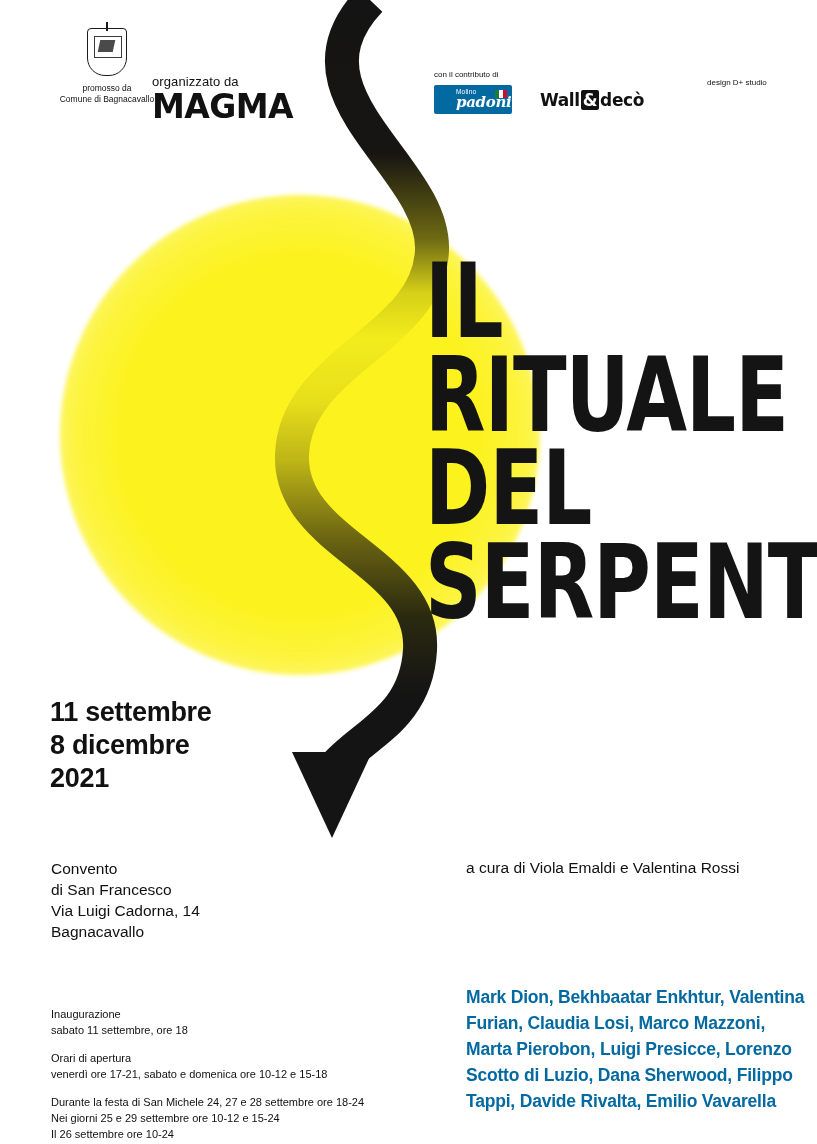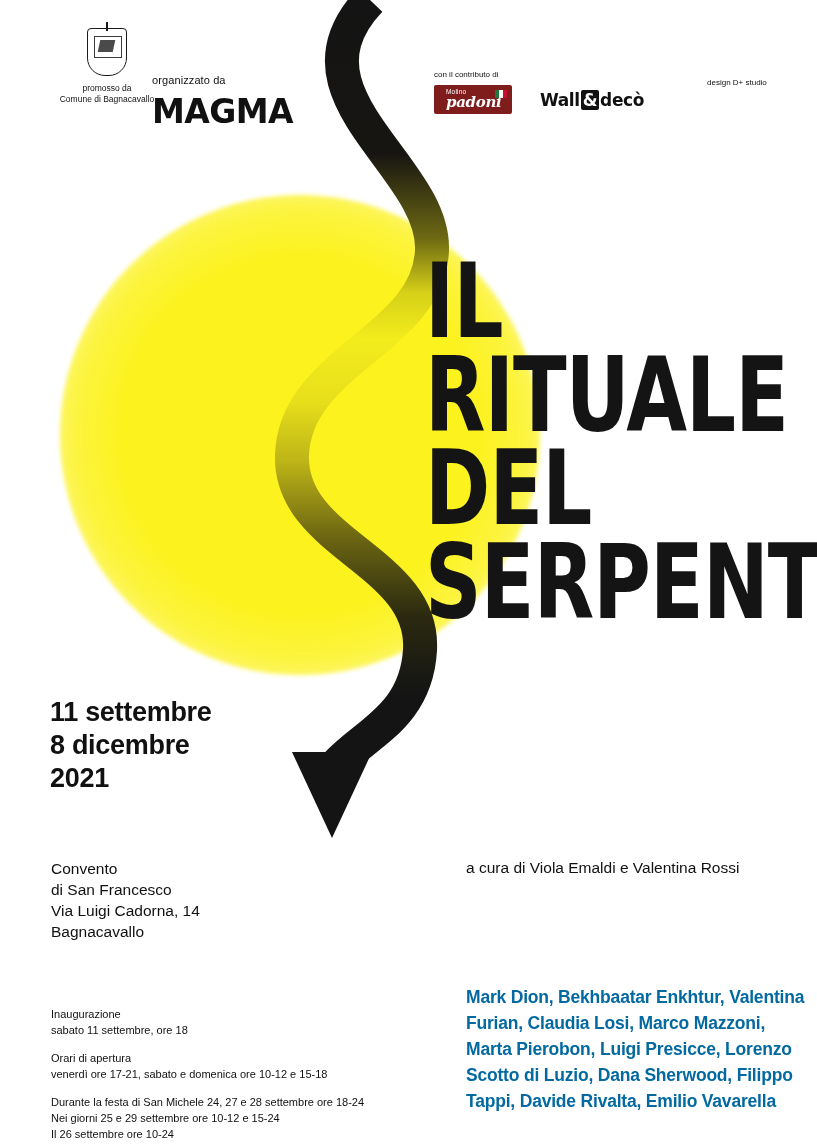--- a/index.html
+++ b/index.html
@@ -89,41 +89,41 @@
   .crest-caption {
     font-size: 8.5px;
     line-height: 11px;
     text-align: center;
     margin-top: 7px;
     color: #111;
   }
 
   .magma { left: 152px; top: 74px; width: 130px; }
   .magma-kicker {
-    font-size: 11px;
-    color: #111;
-    margin-bottom: 13px;
+    font-size: 13px;
+    color: #111;
+    margin-bottom: 5px;
     letter-spacing: 0.1px;
   }
   .magma-word {
     font-family: "DejaVu Sans", sans-serif;
     font-weight: 700;
     font-size: 33px;
     letter-spacing: -0.6px;
     line-height: 25px;
     color: #111;
   }
 
   .padoni { left: 434px; top: 70px; width: 150px; }
   .padoni-kicker { font-size: 8px; color: #111; margin-bottom: 6px; }
   .padoni-logo {
     width: 78px;
-    background: #7f1d1d;
+    background: #0369a1;
     color: #ffffff;
-    padding: 3px 6px 4px 12px;
+    padding: 3px 6px 4px 22px;
     box-sizing: border-box;
     border-radius: 2px;
     position: relative;
   }
   .padoni-top {
     font-size: 6.5px;
     line-height: 7px;
     letter-spacing: 0.2px;
   }
   .padoni-main {

